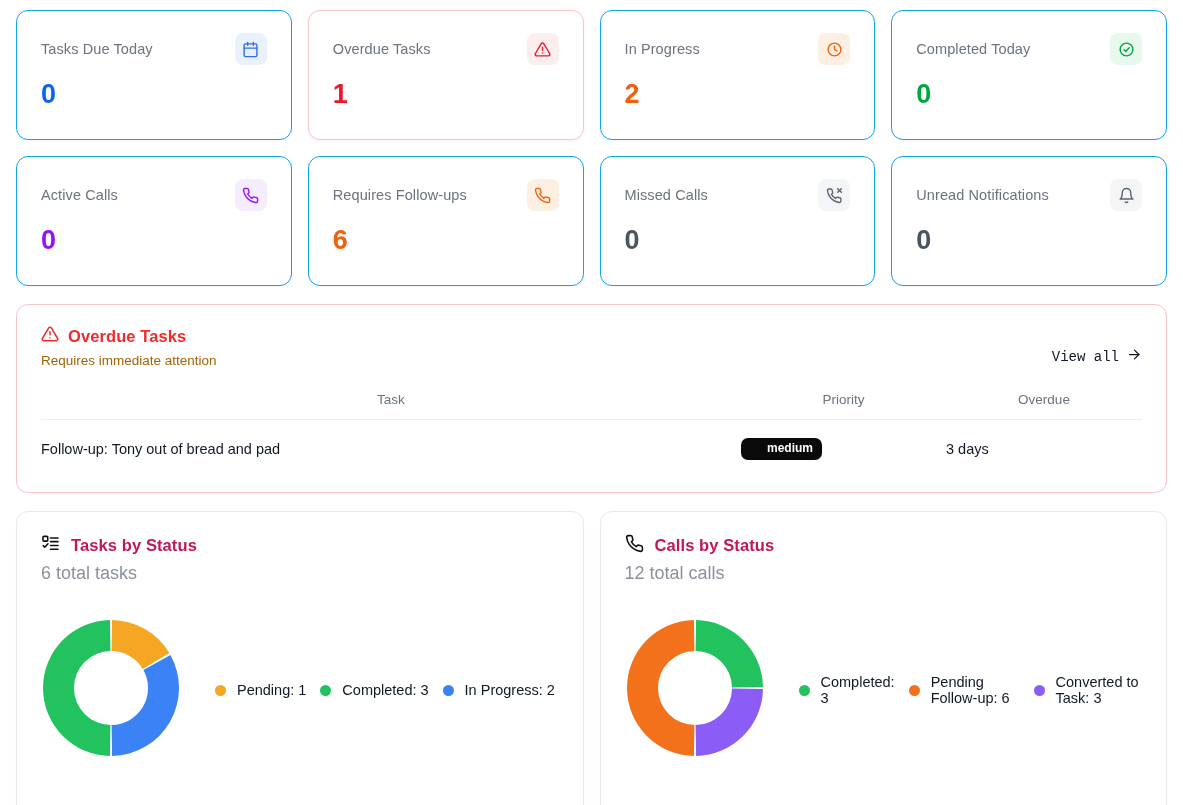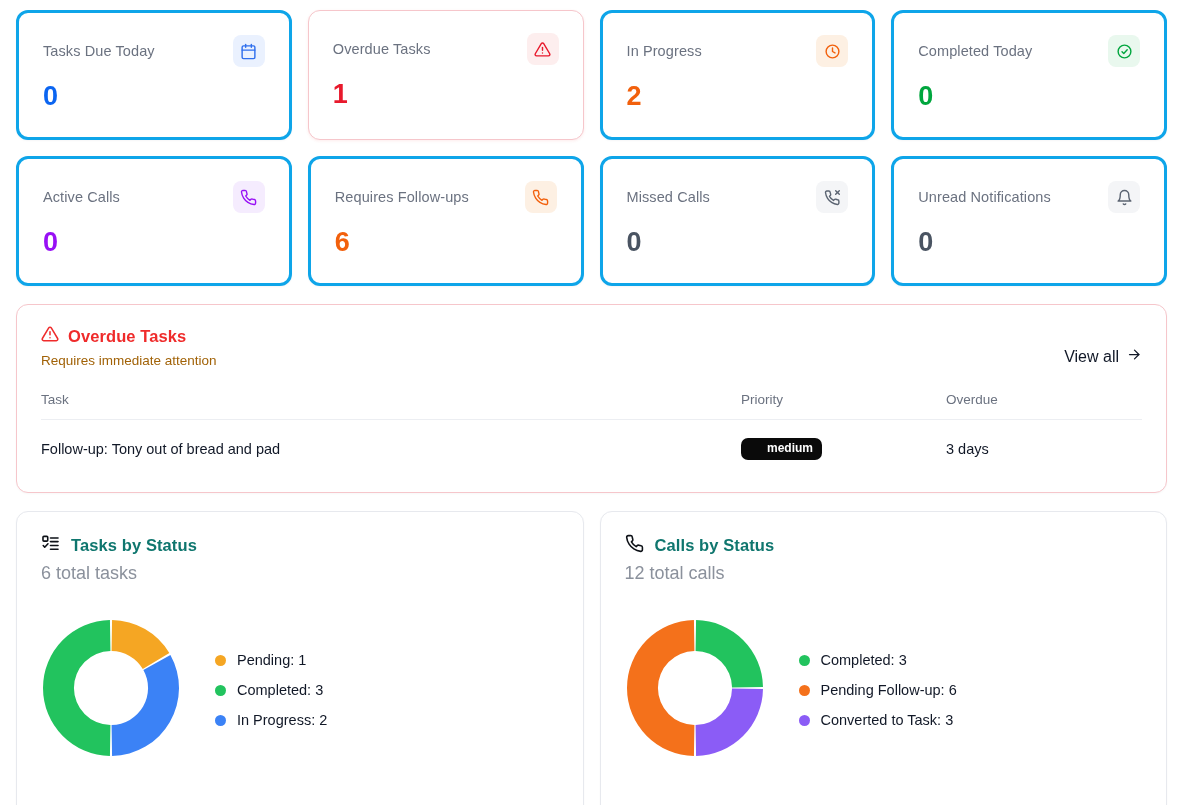--- a/index.html
+++ b/index.html
@@ -18,21 +18,21 @@
   }
 
   
   .stat-grid {
     display: grid;
     grid-template-columns: repeat(4, 1fr);
     gap: 16px;
   }
   .stat-card {
     background: #ffffff;
-    border: 3px solid #0ea5e9;
+    border: 1px solid #0ea5e9;
     border-radius: 12px;
     height: 130px;
     padding: 22px 24px 0 24px;
     box-shadow: 0 1px 2px rgba(16,24,40,0.04);
     position: relative;
   }
   .stat-card.highlight {
     border: 1px solid #f6c6cb;
     box-shadow: 0 1px 3px rgba(239,68,68,0.10);
   }
@@ -92,37 +92,37 @@
   .overdue-sub {
     color: #a16207;
     font-size: 13.5px;
     margin-top: 5px;
     line-height: 18px;
   }
   .view-all {
     display: flex;
     align-items: center;
     gap: 8px;
-    font-size: 16px;
+    font-size: 14px;
     color: #111827;
     cursor: pointer;
     background: none;
     border: none;
     padding: 0;
     margin-top: 22px;
-    font-family: Liberation Sans, sans-serif;
+    font-family: Liberation Mono, monospace;
   }
 
   table.overdue-table {
     width: 100%;
     border-collapse: collapse;
     margin-top: 22px;
   }
   table.overdue-table th {
-    text-align: left;
+    text-align: center;
     font-size: 13.5px;
     font-weight: normal;
     color: #6b7280;
     padding: 0 0 12px 0;
     border-bottom: 1px solid #eceef2;
   }
   table.overdue-table td {
     padding: 18px 0 10px 0;
     font-size: 14.5px;
     color: #111827;
@@ -162,36 +162,36 @@
     box-shadow: 0 1px 2px rgba(16,24,40,0.04);
   }
   .chart-title-row {
     display: flex;
     align-items: center;
     gap: 11px;
   }
   .chart-title {
     font-size: 16.5px;
     font-weight: bold;
-    color: #0f766e;
+    color: #be185d;
     letter-spacing: 0.1px;
   }
   .chart-sub {
     font-size: 18px;
     color: #8b919c;
     margin-top: 6px;
   }
   .chart-body {
     display: flex;
     align-items: center;
     margin-top: 34px;
     gap: 34px;
   }
   .donut-wrap { flex: 0 0 140px; }
-  .legend { display: flex; flex-direction: column; gap: 14px; }
+  .legend { display: flex; flex-direction: row; gap: 14px; }
   .legend-item {
     display: flex;
     align-items: center;
     gap: 11px;
     font-size: 14.5px;
     color: #111827;
   }
   .dot {
     width: 11px;
     height: 11px;

